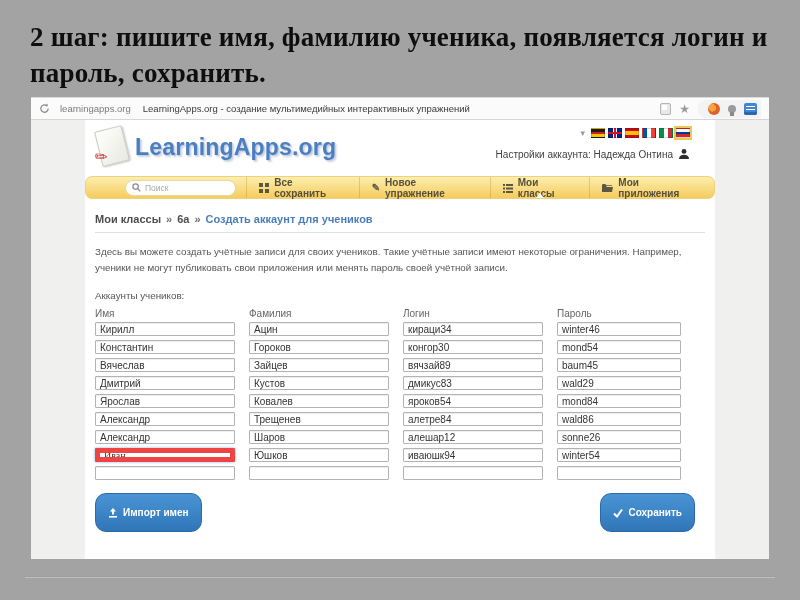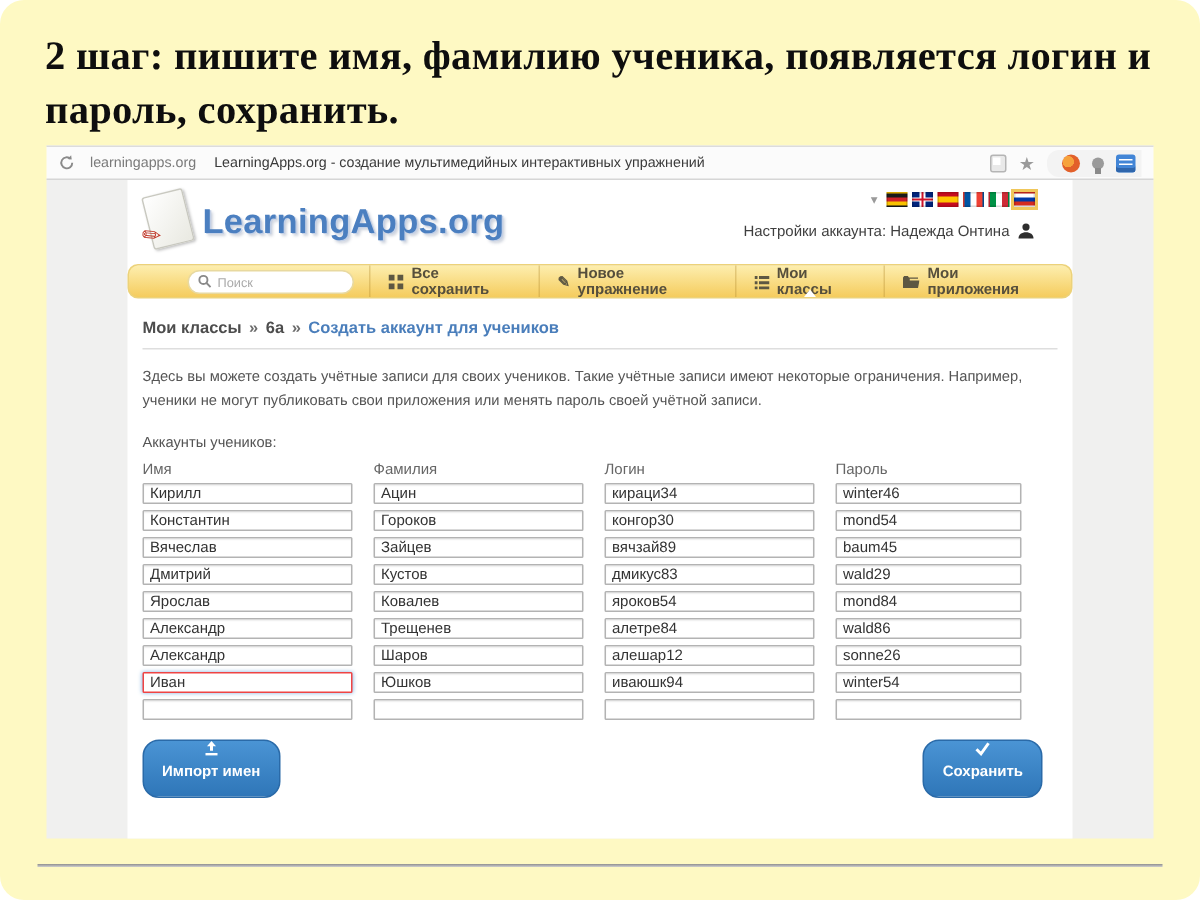--- a/index.html
+++ b/index.html
@@ -1,18 +1,18 @@
 <!DOCTYPE html>
 <html><head>
 <meta charset="utf-8">
 <style>
   * { margin:0; padding:0; box-sizing:border-box; }
   html,body { background:#fff; }
   body { font-family:"Liberation Sans", sans-serif; }
-  .slide { position:relative; width:800px; height:600px; background:#fef9c3; overflow:hidden;border-radius:16px; }
+  .slide { position:relative; width:800px; height:600px; background:#a3a3a3; overflow:hidden; }
 
   
   .slide-title {
     position:absolute; left:30px; top:20px; width:752px;
     font-family:"Liberation Serif", serif; font-weight:bold;
     font-size:27px; line-height:1.32; color:#0e0e0e; letter-spacing:.2px;
   }
 
   
   .browser { position:absolute; left:31px; top:97px; width:738px; height:462px; }
@@ -98,27 +98,27 @@
 
   
   .acct-table { margin:7px 10px 0; }
   .t-head { display:flex; gap:14px; margin-bottom:3px; font-size:10px; color:#666; }
   .t-row { display:flex; gap:14px; margin-bottom:4px; }
   .c0,.c1,.c2 { width:140px; }
   .c3 { width:124px; }
   .t-input { display:block; width:100%; height:14px; border:1px solid #b3b3b3; background:#fff;
     font-size:10px; color:#333; padding:0 4px; font-family:inherit;
     box-shadow:inset 0 1px 1px rgba(0,0,0,.07); border-radius:1px; }
-  .t-input.focused { border:1px solid #ef4444; box-shadow:0 0 3px rgba(100,160,220,.8); }
+  .t-input.focused { border:5px solid #ef4444; box-shadow:0 0 3px rgba(100,160,220,.8);font-family:Liberation Serif, serif; }
 
   
   .buttons-row { margin:13px 10px 0; width:600px; display:flex; justify-content:space-between; }
   .btn { display:flex; align-items:center; gap:5px; height:39px; padding:0 12px;
     background:linear-gradient(#4a94d4,#2f76b8); color:#fff; font-size:10px; font-weight:bold;
-    border:1px solid #2a6aa8; border-radius:11px; cursor:pointer; font-family:inherit;flex-direction:column; }
+    border:1px solid #2a6aa8; border-radius:11px; cursor:pointer; font-family:inherit; }
   .btn svg { flex:none; }
 
   
   .bottom-rule { position:absolute; left:25px; top:576px; width:750px; height:2px;
     background:linear-gradient(#8f8f8f,#cfcfcf); }
 </style>
 </head>
 <body>
 
 <div class="slide">

